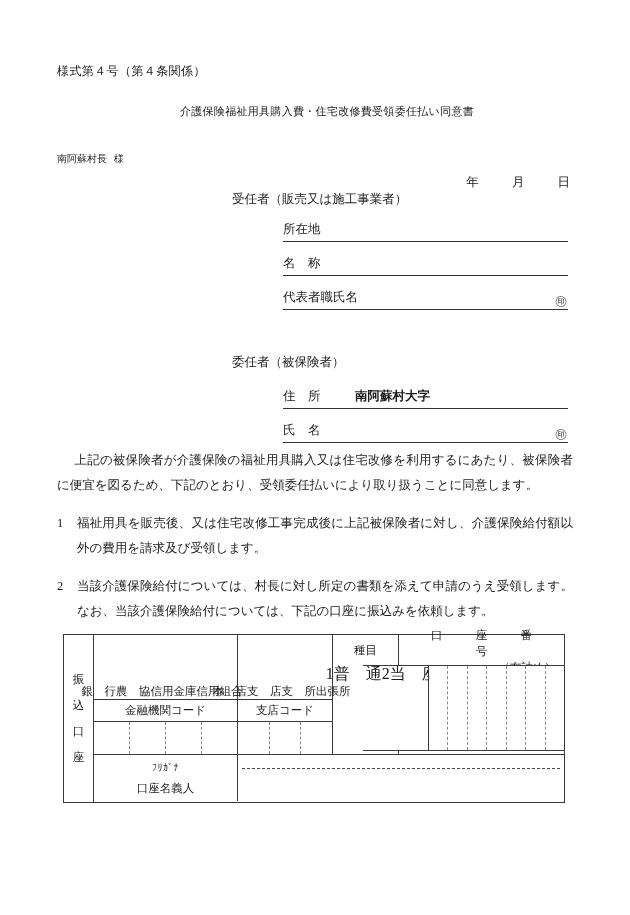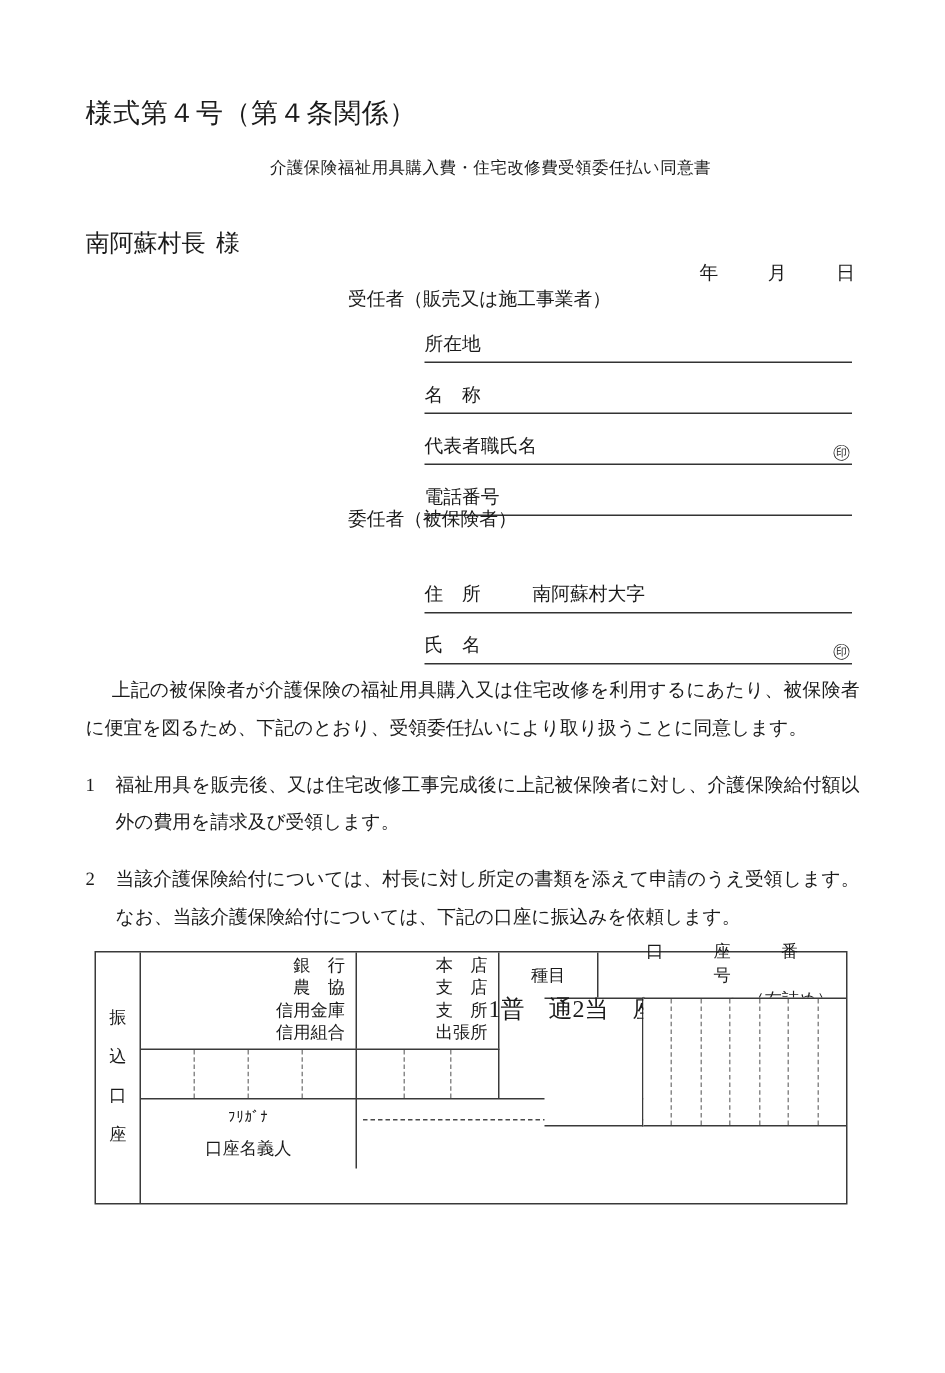--- a/index.html
+++ b/index.html
@@ -19,21 +19,21 @@
     position: relative;
     width: 630px;
     height: 915px;
   }
 
   
   .form-no {
     position: absolute;
     left: 57px;
     top: 63px;
-    font-size: 18px;
+    font-size: 12px;
     letter-spacing: 0.4px;
     white-space: nowrap;
   }
   .doc-title {
     position: absolute;
     left: 0;
     top: 104px;
     width: 630px;
     text-align: center;
     font-size: 11px;
@@ -50,33 +50,33 @@
     white-space: nowrap;
     margin-top: 44px;
   }
   .date-line .unit { margin-left: 30px; }
   .date-line .unit:first-child { margin-left: 0; }
 
   .addressee {
     position: absolute;
     left: 57px;
     top: 152px;
-    font-size: 16px;
+    font-size: 10px;
     white-space: nowrap;
   }
   .addressee .sama { margin-left: 7px; }
 
   
   .party-head {
     position: absolute;
     font-size: 12.5px;
     white-space: nowrap;
   }
   .party-head.assignee { left: 232px; top: 191px; }
-  .party-head.assignor { left: 232px; top: 338px; }
+  .party-head.assignor { left: 232px; top: 354px; }
 
   .field-row {
     position: absolute;
     left: 283px;
     width: 285px;
     height: 26px;
     border-bottom: 1px solid #333;
     box-sizing: border-box;
   }
   .field-row .flabel {
@@ -184,21 +184,20 @@
   .br { border-right: 1.2px solid #3a3a3a; }
 
   .c-bank   { width: 144px; flex: 0 0 144px; }
   .c-branch { width: 95px;  flex: 0 0 95px; }
   .c-type   { width: 66px;  flex: 0 0 66px; }
   .c-acct   { flex: 1; }
 
   .stack-right {
     height: 100%;
     display: flex;
-    flex-direction: column;
     justify-content: center;
     align-items: flex-end;
     padding-right: 7px;
     line-height: 15px;
     white-space: nowrap;
   }
   .center-mid {
     height: 100%;
     display: flex;
     align-items: center;
@@ -289,30 +288,26 @@
     <span class="flabel">所在地</span>
     <span class="fvalue" style="left:78px;"></span>
   </div>
 
   <div class="field-row r-daihyo">
     <span class="flabel">代表者職氏名</span>
     <span class="fvalue" style="left:110px;"></span>
     <span class="seal">㊞</span>
   </div>
 
-  <div class="field-row r-denwa">
-    <span class="flabel">電話番号</span>
-    <span class="fvalue" style="left:92px;"></span>
-  </div>
 
   <div class="party-head assignor">委任者（被保険者）</div>
 
   <div class="field-row r-jusho">
     <span class="flabel">住　所</span>
-    <span class="fvalue" style="left:72px;">南阿蘇村大字</span>
+    <span class="fvalue" style="left:72px;font-weight:bold;">南阿蘇村大字</span>
   </div>
 
   <div class="field-row r-shimei">
     <span class="flabel">氏　名</span>
     <span class="fvalue" style="left:72px;"></span>
     <span class="seal">㊞</span>
   </div>
 
   <div class="body-text para-intro">上記の被保険者が介護保険の福祉用具購入又は住宅改修を利用するにあたり、被保険者に便宜を図るため、下記のとおり、受領委任払いにより取り扱うことに同意します。</div>
 
@@ -358,20 +353,30 @@
           <div class="center-mid">種目</div>
         </div>
         <div class="cell c-acct" style="height:31px;">
           <div class="acct-head">
             <span class="t1">口　座　番　号</span>
             <span class="t2">（右詰め）</span>
           </div>
         </div>
       </div>
 
+      <div class="trow r2">
+        <div class="cell bt br c-bank">
+          <div class="center-mid">金融機関コード</div>
+        </div>
+        <div class="cell bt br c-branch">
+          <div class="center-mid">支店コード</div>
+        </div>
+        <div class="cell br c-type"></div>
+        <div class="cell c-acct"></div>
+      </div>
 
       <div class="trow r3">
         <div class="cell bt br c-bank">
           <div class="dots">
             <span></span>
               <span></span>
               <span></span>
               <span></span>
           </div>
         </div>

